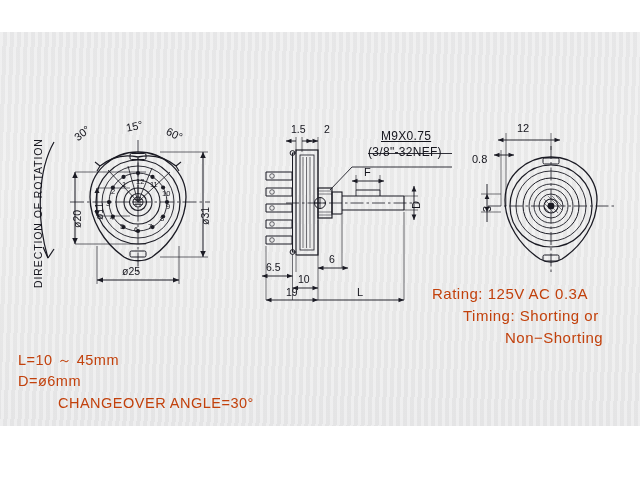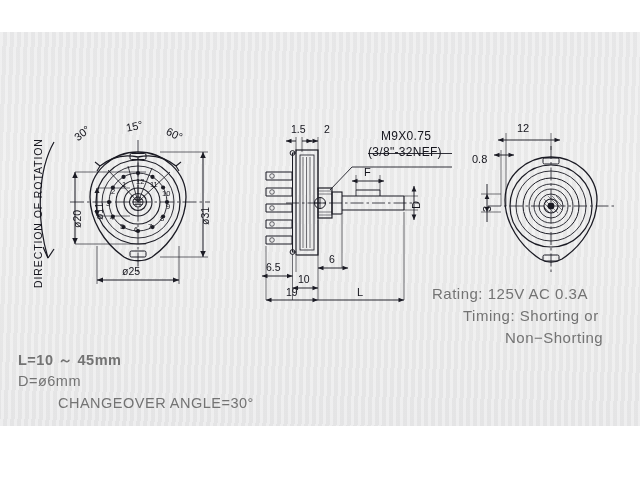--- a/index.html
+++ b/index.html
@@ -19,21 +19,21 @@
     background:
       repeating-linear-gradient(92deg, rgba(255,255,255,0.30) 0 3px, rgba(0,0,0,0.012) 3px 7px);
     pointer-events:none;
   }
   svg{position:absolute;left:0;top:0;overflow:visible;}
   .lbl{
     position:absolute;color:#15151d;font-family:"Liberation Sans", sans-serif;
     white-space:nowrap;line-height:1;
   }
   .spec{
-    position:absolute;color:#737373;white-space:nowrap;
+    position:absolute;color:#c2410c;white-space:nowrap;
     font-family:"Liberation Sans", sans-serif;letter-spacing:0.5px;
   }
   .vert{transform-origin:0 0;}
 </style>
 </head>
 <body>
 
 <div id="stage">
   <div id="paper"></div>
 
@@ -228,21 +228,21 @@
       <path d="M348 268 L342.5 265.7 L342.5 270.3 Z" fill="#1b1b24" stroke="none"></path>
 
       <path d="M318 300 L404 300" stroke-width="0.95"></path>
       <path d="M404 300 L398.5 297.7 L398.5 302.3 Z" fill="#1b1b24" stroke="none"></path>
     </g>
   </svg>
 
   <div class="lbl" style="left:291px;top:124px;font-size:10.5px;text-align:center;">1.5</div>
   <div class="lbl" style="left:324px;top:124px;font-size:10.5px;">2</div>
 
-  <div class="lbl" style="left:381px;top:130px;font-size:12px;letter-spacing:0.3px;">M9X0.75</div>
+  <div class="lbl" style="left:381px;top:130px;font-size:12px;letter-spacing:0.3px;text-decoration:underline;">M9X0.75</div>
   <div class="lbl" style="left:368px;top:146px;font-size:12px;letter-spacing:0.3px;">(3/8"-32NEF)</div>
 
   <div class="lbl" style="left:364px;top:167px;font-size:11px;">F</div>
   <div class="lbl vert" style="left:411px;top:209px;transform:rotate(-90deg);font-size:11px;">D</div>
 
   <div class="lbl" style="left:266px;top:262px;font-size:10.5px;">6.5</div>
   <div class="lbl" style="left:298px;top:274px;font-size:10.5px;">10</div>
   <div class="lbl" style="left:286px;top:287px;font-size:10.5px;">19</div>
   <div class="lbl" style="left:329px;top:254px;font-size:10.5px;">6</div>
   <div class="lbl" style="left:357px;top:287px;font-size:11px;">L</div>
@@ -294,16 +294,16 @@
   </svg>
 
   <div class="lbl" style="left:517px;top:123px;font-size:11px;">12</div>
   <div class="lbl" style="left:472px;top:138px;font-size:11px;margin-top:16px;">0.8</div>
   <div class="lbl vert" style="left:482px;top:212px;transform:rotate(-90deg);font-size:11px;">3</div>
 
   <div class="spec" style="left:432px;top:285px;font-size:15px;">Rating: 125V  AC  0.3A</div>
   <div class="spec" style="left:432px;top:307px;font-size:15px;margin-left:31px;">Timing: Shorting  or</div>
   <div class="spec" style="left:505px;top:329px;font-size:15px;">Non−Shorting</div>
 
-  <div class="spec" style="left:18px;top:351px;font-size:14.5px;font-weight:bold;">L=10 ～ 45mm</div>
+  <div class="spec" style="left:18px;top:351px;font-size:14.5px;">L=10 ～ 45mm</div>
   <div class="spec" style="left:18px;top:373px;font-size:14.5px;">D=ø6mm</div>
   <div class="spec" style="left:18px;top:395px;font-size:14.5px;margin-left:40px;">CHANGEOVER  ANGLE=30°</div>
 </div>
 
 </body></html>

